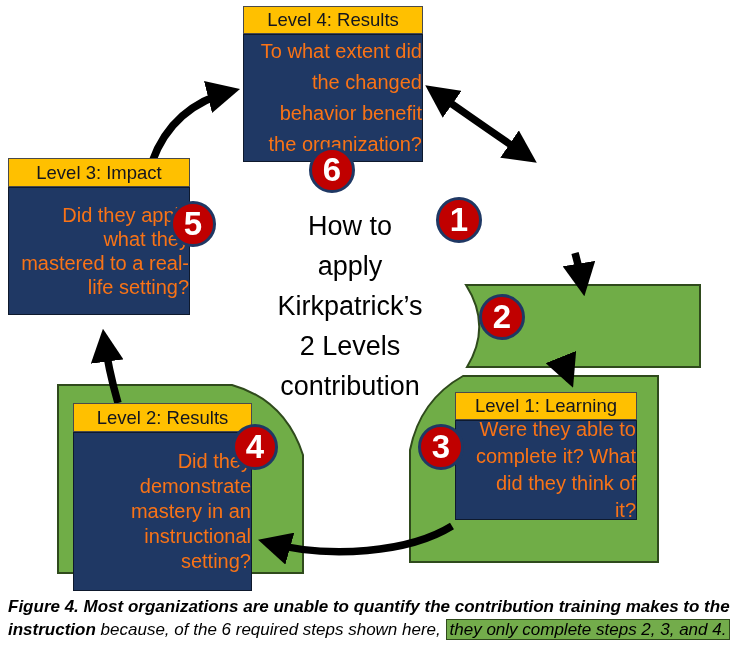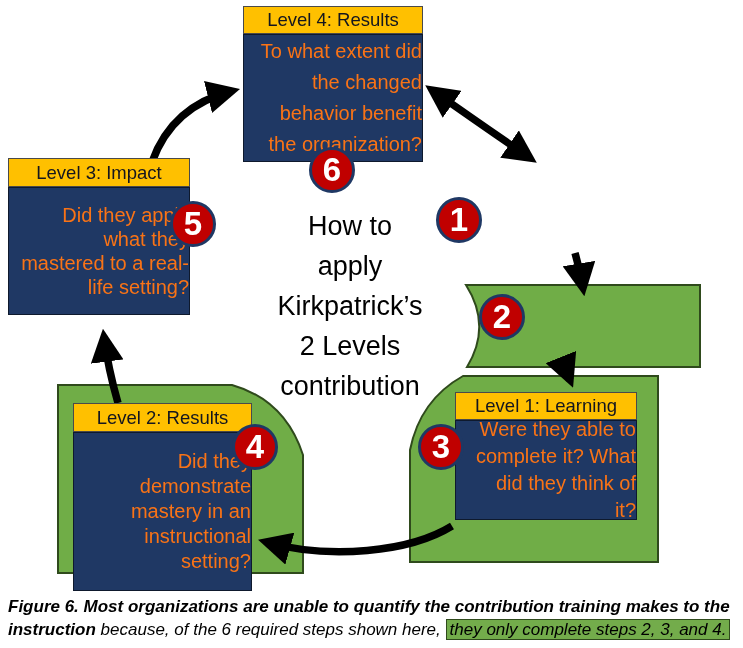--- a/index.html
+++ b/index.html
@@ -115,21 +115,21 @@
   <div class="center-title">
     <div class="ln">How to</div>
     <div class="ln">apply</div>
     <div class="ln b">Kirkpatrick’s</div>
     <div class="ln b">2 Levels</div>
     <div class="ln">contribution</div>
   </div>
 
   <div class="caption">
     <div>
-      <span class="b">Figure 6. Most organizations are unable to quantify the contribution training makes to the</span>
+      <span class="b">Figure 4. Most organizations are unable to quantify the contribution training makes to the</span>
     </div>
     <div>
       <span class="b">instruction</span>
       <span>because, of the 6 required steps shown here,</span>
       <span class="hl">they only complete steps 2, 3, and 4.</span>
     </div>
   </div>
 
 </div>
 

